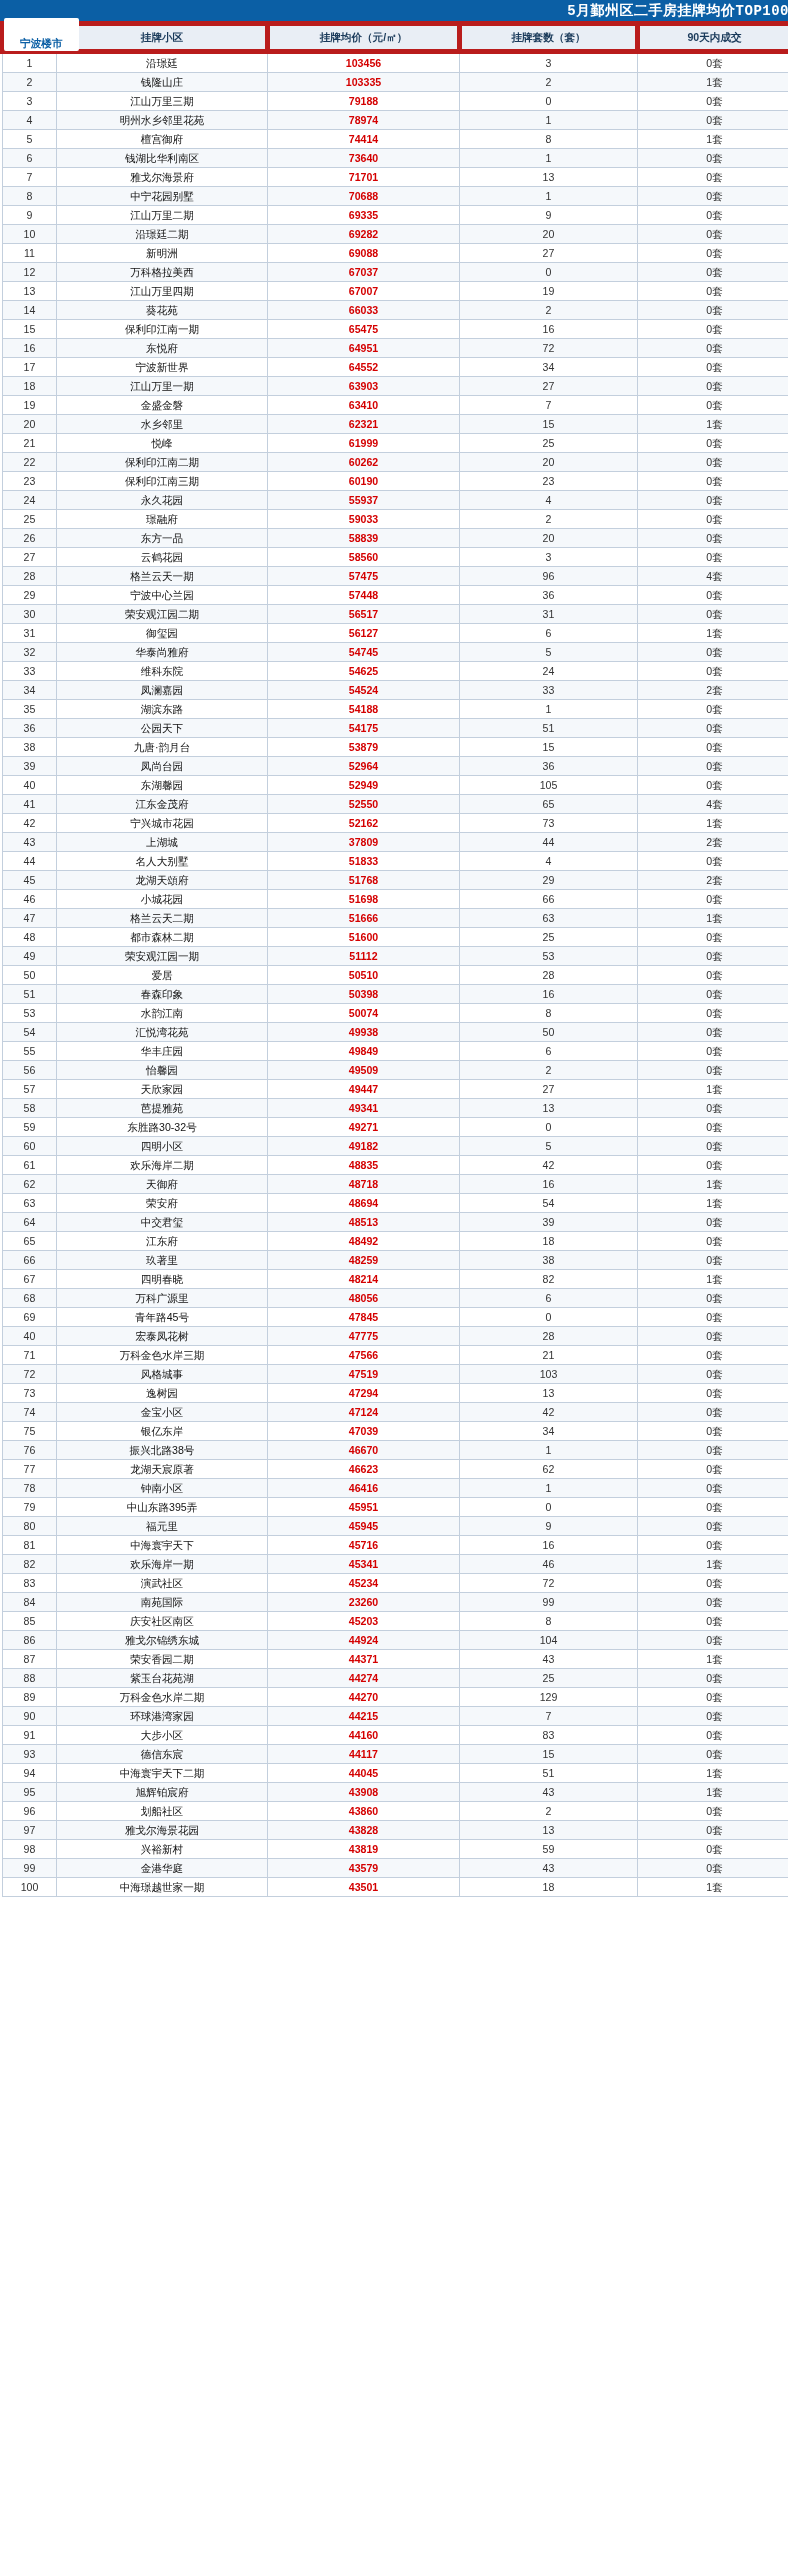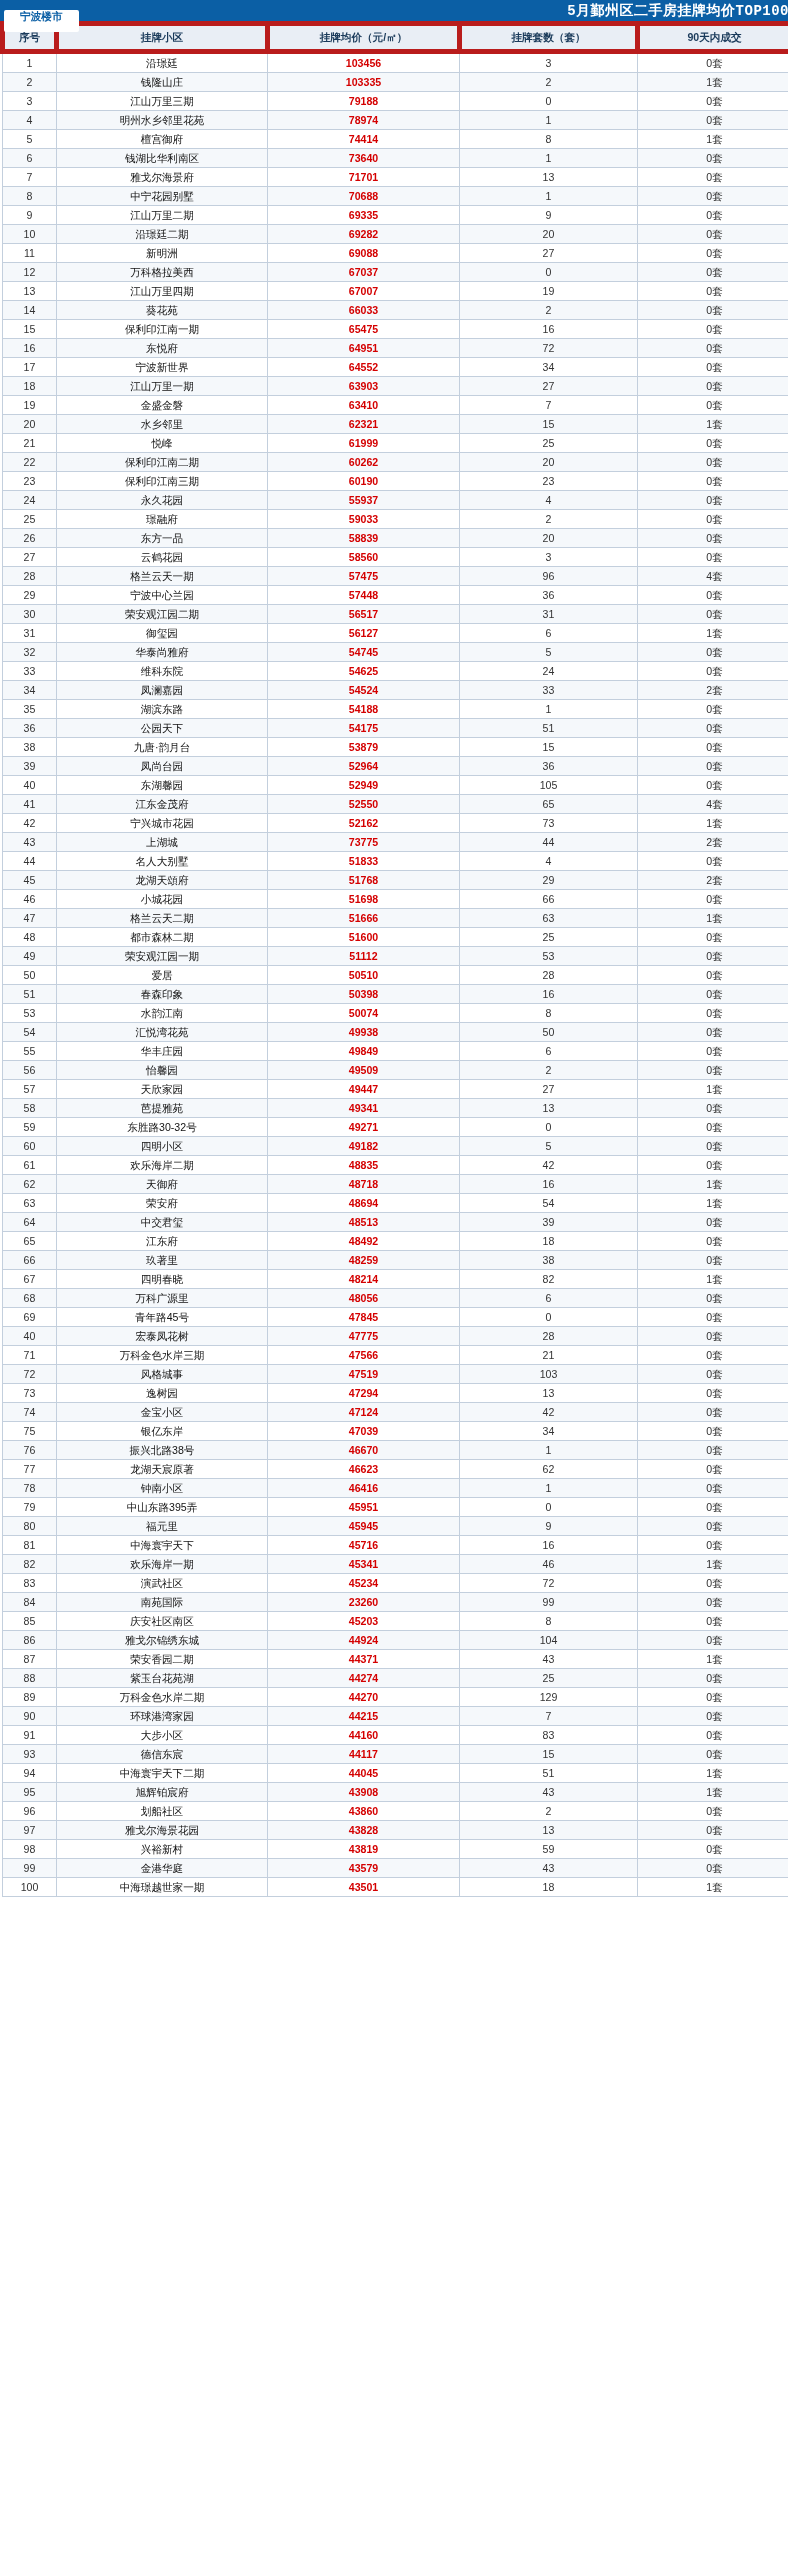--- a/index.html
+++ b/index.html
@@ -1,19 +1,19 @@
 <!DOCTYPE html>
 <html><head>
 <meta charset="utf-8">
 <style>
   html,body{margin:0;padding:0;background:#ffffff;}
   body{font-family:"Liberation Sans","DejaVu Sans",sans-serif;}
   #page{width:789px;height:2576px;position:relative;background:#fff;box-sizing:border-box;}
   .topbar{height:21px;background:#0b5fa5;display:flex;align-items:center;position:relative;}
-  .logo{position:absolute;left:3.8px;top:10px;width:75px;height:22px;background:#ffffff;border-radius:1.9px;display:flex;align-items:flex-start;justify-content:center;}
+  .logo{position:absolute;left:3.8px;top:18px;width:75px;height:33px;background:#ffffff;border-radius:1.9px;display:flex;align-items:flex-end;justify-content:center;}
   .logo span{font-size:10.6px;color:#0b5fa5;font-weight:bold;letter-spacing:0px;}
   .topbar .title{width:100%;text-align:right;color:#ffffff;font-size:14px;font-weight:bold;letter-spacing:0.5px;font-family:Liberation Mono, monospace;}
   table{border-collapse:collapse;width:789px;table-layout:fixed;}
   col.c0{width:54px;}
   col.c1{width:211px;}
   col.c2{width:192px;}
   col.c3{width:178px;}
   col.c4{width:154px;}
   th{background:#e9eef5;border:5px solid #b91c1c;font-size:10.6px;color:#1a3a5a;height:21px;font-weight:bold;}
   td{border:1px solid #c3cfdd;height:18px;font-size:10.6px;text-align:center;color:#333;padding:0;line-height:18px;}
@@ -337,21 +337,21 @@
         <tr>
           <td class="idx">42</td>
           <td class="name">宁兴城市花园</td>
           <td class="price">52162</td>
           <td class="cnt">73</td>
           <td class="deal">1套</td>
         </tr>
         <tr>
           <td class="idx">43</td>
           <td class="name">上湖城</td>
-          <td class="price">73775</td>
+          <td class="price">37809</td>
           <td class="cnt">44</td>
           <td class="deal">2套</td>
         </tr>
         <tr>
           <td class="idx">44</td>
           <td class="name">名人大别墅</td>
           <td class="price">51833</td>
           <td class="cnt">4</td>
           <td class="deal">0套</td>
         </tr>

